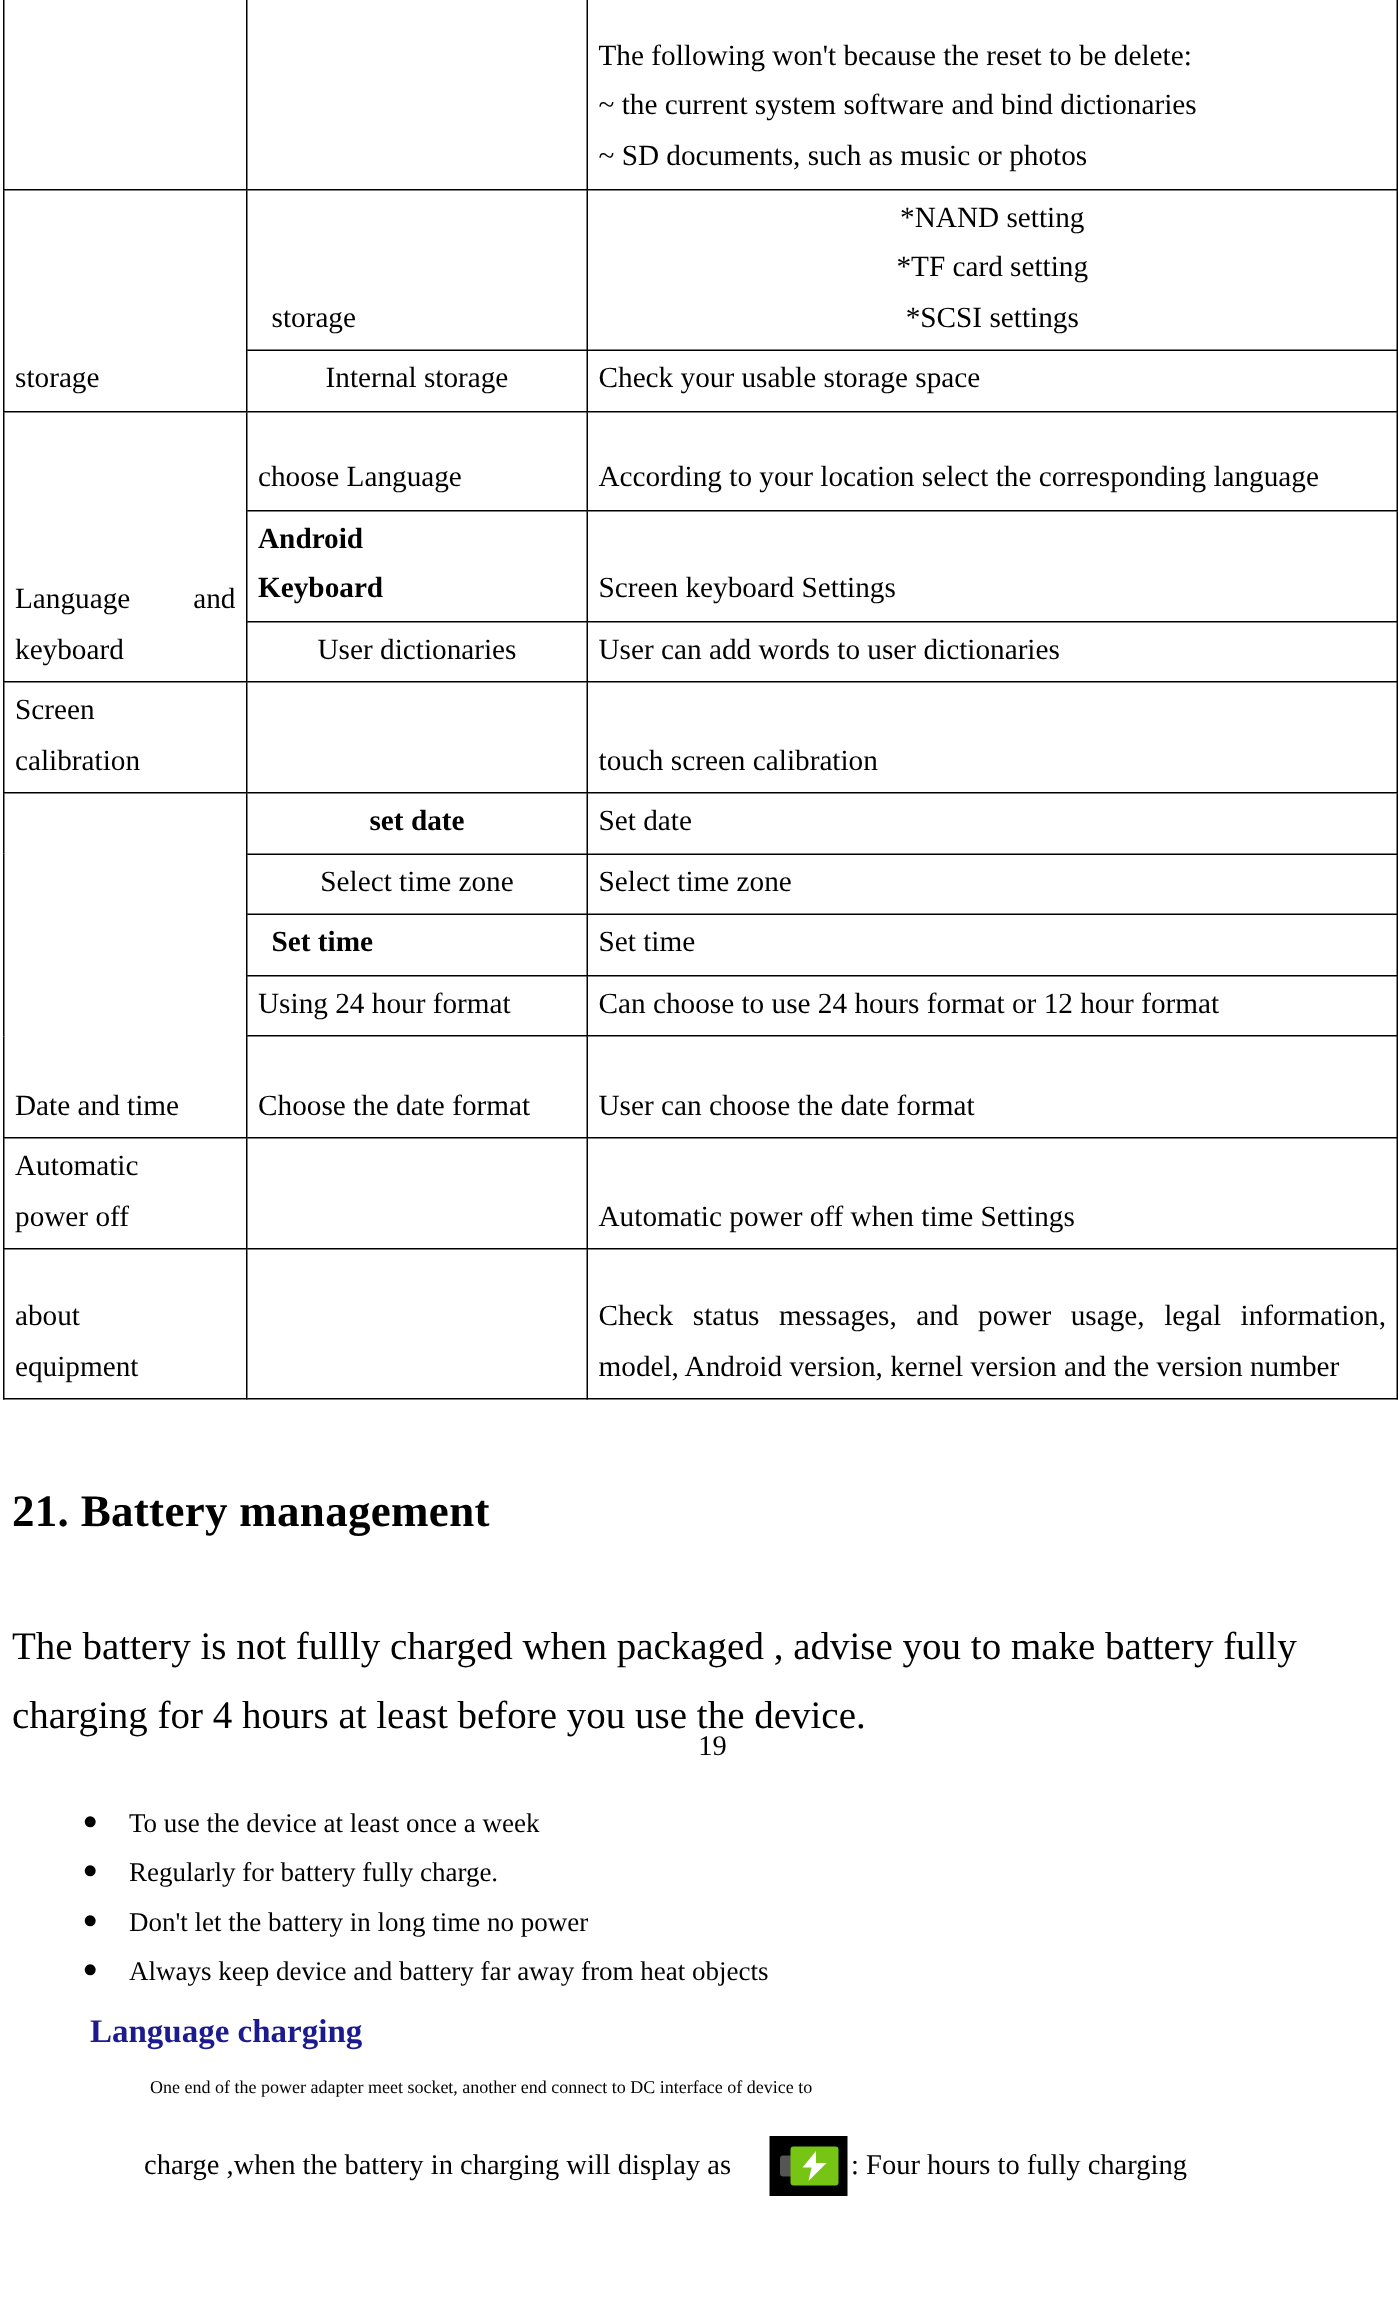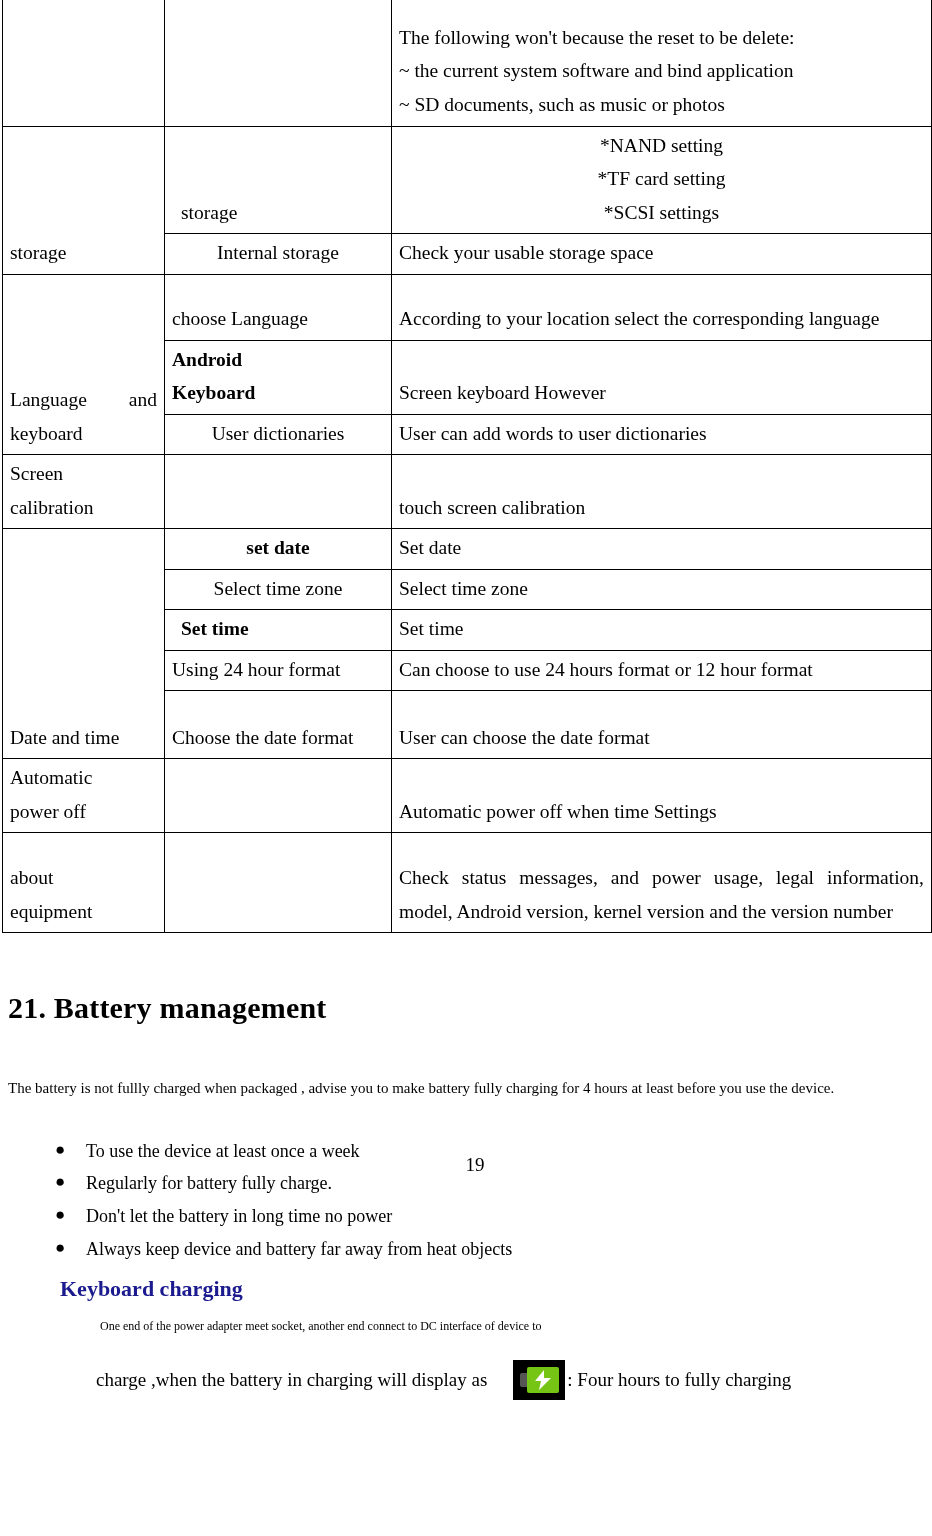--- a/index.html
+++ b/index.html
@@ -60,21 +60,21 @@
 
   
   .section-heading {
     font-size: 30px;
     font-weight: bold;
     margin: 58px 0 0 8px;
     letter-spacing: .2px;
   }
 
   .para-flush {
-    font-size: 15px;
+    font-size: 26px;
     line-height: 1.74;
     margin: 50px 0 0 8px;
     width: 880px;
   }
 
   .para-indent {
     font-size: 19.5px;
     line-height: 1.76;
     margin: 42px 0 0 46px;
     width: 828px;
@@ -180,21 +180,21 @@
         <col class="c2">
         <col class="c3">
     </colgroup>
     <tbody>
 
       <tr>
         <td class="cell-left vbot" style="height:126px;"></td>
         <td class="cell-left vbot"></td>
         <td class="cell-left vbot">
           <span class="line">The following won't because the reset to be delete:</span>
-          <span class="line">~ the current system software and bind application</span>
+          <span class="line">~ the current system software and bind dictionaries</span>
           <span class="line">~ SD documents, such as music or photos</span>
         </td>
       </tr>
 
       <tr>
         <td class="cell-left vmid" rowspan="2">storage</td>
         <td class="cell-left vbot indent-sm" style="height:95px;">storage</td>
         <td class="cell-center vbot">
           <span class="line">*NAND setting</span>
           <span class="line">*TF card setting</span>
@@ -211,21 +211,21 @@
         <td class="cell-just vmid" rowspan="3">Language  and keyboard</td>
         <td class="cell-left vbot" style="height:66px;">choose Language</td>
         <td class="cell-just vtop">According to your location select the corresponding language</td>
       </tr>
 
       <tr>
         <td class="cell-left vbot bold" style="height:66px;">
           <span class="line">Android</span>
           <span class="line">Keyboard</span>
         </td>
-        <td class="cell-left vbot">Screen keyboard However</td>
+        <td class="cell-left vbot">Screen keyboard Settings</td>
       </tr>
 
       <tr>
         <td class="cell-center vbot">User dictionaries</td>
         <td class="cell-left vbot">User can add words to user dictionaries</td>
       </tr>
 
       <tr>
         <td class="cell-left vtop" style="height:64px;">
           <span class="line">Screen</span>
@@ -299,21 +299,21 @@
     <li>
       <span class="bullet">●</span>
       <span>Don't let the battery in long time no power</span>
     </li>
     <li>
       <span class="bullet">●</span>
       <span>Always keep device and battery far away from heat objects</span>
     </li>
   </ul>
 
-  <h3 class="sub-heading">Keyboard charging</h3>
+  <h3 class="sub-heading">Language charging</h3>
 
   <p class="charging-para">One end of the power adapter meet socket, another end connect to DC interface of device to</p>
 
   <div class="charging-line2">
     <span>charge ,when the battery in charging will display as</span>
     <span class="battery-icon">
       <span class="cap"></span>
       <span class="body"></span>
       <svg class="bolt" viewBox="0 0 22 22">
         <polygon points="12,1 3,12 9,12 7,21 19,9 12,9" fill="#ffffff"></polygon>

